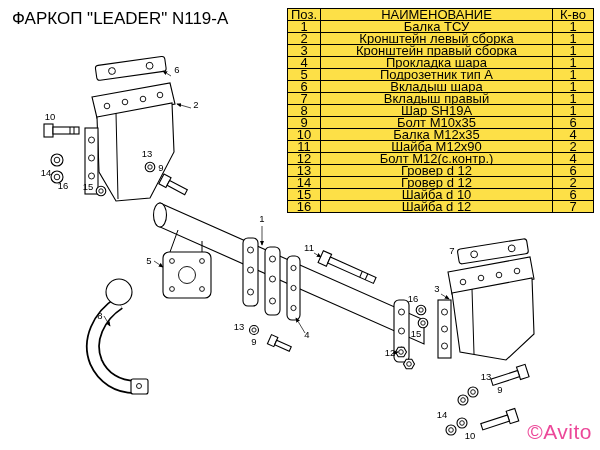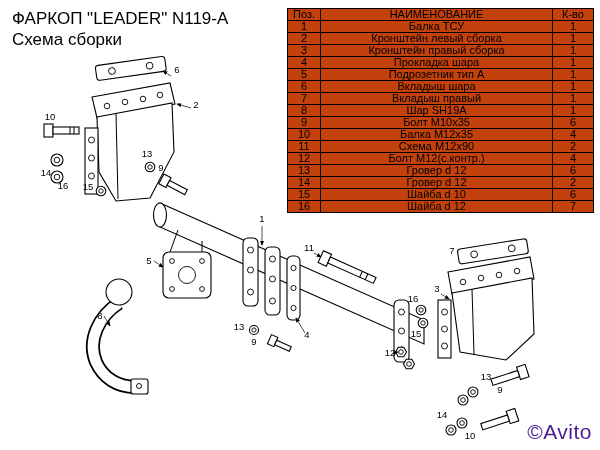--- a/index.html
+++ b/index.html
@@ -4,44 +4,43 @@
 <style>
   html,body{margin:0;padding:0;}
   body{
     width:600px;height:450px;position:relative;background:#ffffff;
     font-family:"Liberation Sans", sans-serif;color:#000;overflow:hidden;
   }
   .title-block{position:absolute;left:12px;top:8px;line-height:1.25;z-index:3;}
   .title-line{font-size:17px;}
   table.parts{
     position:absolute;left:287px;top:8px;width:307px;z-index:3;
-    border-collapse:collapse;table-layout:fixed;font-size:11px;background:#c2410c;
+    border-collapse:collapse;table-layout:fixed;font-size:13px;background:#fde047;
   }
   table.parts th, table.parts td{
     border:1px solid #000;padding:0 2px;height:11px;line-height:11px;
     text-align:center;font-weight:normal;white-space:nowrap;overflow:hidden;
   }
   .col-pos{width:28px;} .col-qty{width:36px;}
   svg#diagram{position:absolute;left:0;top:0;z-index:1;}
   .part{fill:#fff;stroke:#000;stroke-width:1.1;}
   .hole{fill:#fff;stroke:#000;stroke-width:0.9;}
   .ln{fill:none;stroke:#000;stroke-width:1;}
   .leader{fill:none;stroke:#000;stroke-width:0.7;}
   .callout{font-family:"Liberation Sans",sans-serif;font-size:9.5px;fill:#000;text-anchor:middle;}
   .watermark{
-    position:absolute;right:8px;bottom:6px;font-size:21px;color:#4c1d95;
+    position:absolute;right:8px;bottom:6px;font-size:21px;color:#ec4899;
     letter-spacing:0.5px;z-index:4;
   }
 </style>
 </head>
 <body>
 
 <header class="title-block">
   <div class="title-line">ФАРКОП "LEADER" N119-A</div>
-  <div class="title-line">Схема сборки</div>
 </header>
 
 <table class="parts">
   <thead>
     <tr>
       <th class="col-pos">Поз.</th>
       <th>НАИМЕНОВАНИЕ</th>
       <th class="col-qty">К-во</th>
     </tr>
   </thead>
@@ -91,21 +90,21 @@
         <td>Болт М10х35</td>
         <td>6</td>
       </tr>
       <tr>
         <td>10</td>
         <td>Балка М12х35</td>
         <td>4</td>
       </tr>
       <tr>
         <td>11</td>
-        <td>Схема М12х90</td>
+        <td>Шайба М12х90</td>
         <td>2</td>
       </tr>
       <tr>
         <td>12</td>
         <td>Болт М12(с.контр.)</td>
         <td>4</td>
       </tr>
       <tr>
         <td>13</td>
         <td>Гровер d 12</td>

